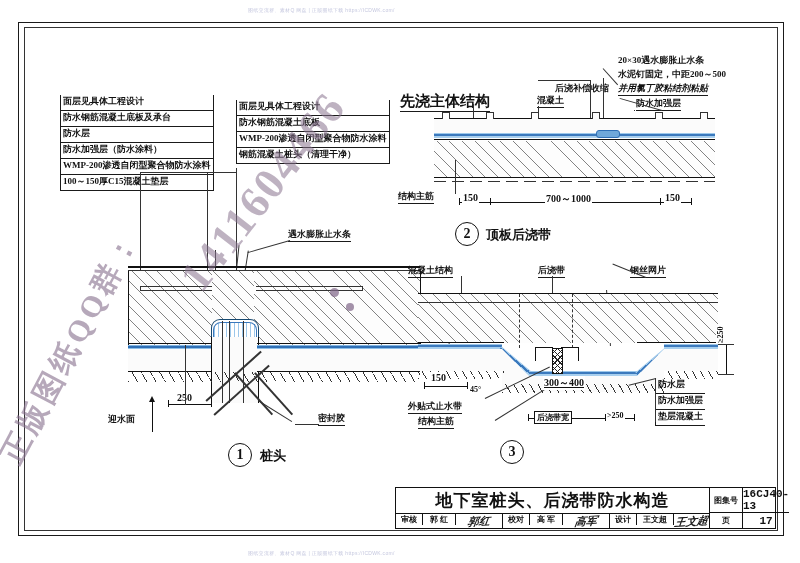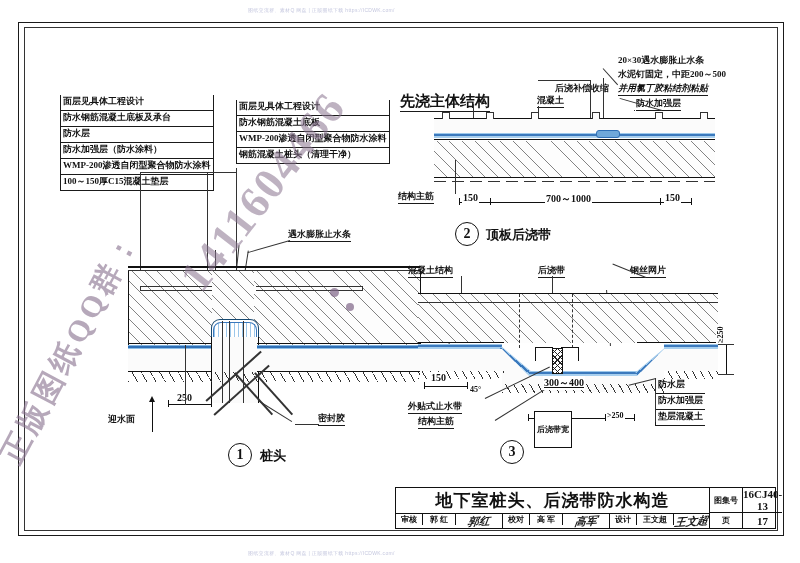--- a/index.html
+++ b/index.html
@@ -73,21 +73,21 @@
                border-right:1px solid #111;padding:0 1px;white-space:nowrap;color:#111;}
   .tb-sign div:last-child{border-right:none;}
   .sig{font-family:"DejaVu Serif",serif;font-style:italic;font-size:11px;
        transform:skewX(-12deg) rotate(-4deg);color:#1a1a1a;}
   .tb-right{flex:1;display:flex;flex-direction:column;}
   .tb-r-row{flex:1;display:flex;border-bottom:1.2px solid #111;}
   .tb-r-row:last-child{border-bottom:none;}
   .tb-r-key{flex:0 0 32px;display:flex;align-items:center;justify-content:center;
             font-size:8px;font-weight:700;border-right:1.2px solid #111;color:#111;}
   .tb-r-val{flex:1;display:flex;align-items:center;justify-content:center;
-            font-size:11px;font-weight:700;color:#111;font-family:Liberation Serif, serif;text-align:center;}
+            font-size:11px;font-weight:700;color:#111;font-family:Liberation Mono, monospace;}
 
   
   .wm-qq{position:absolute;color:#8a7490;opacity:.62;font-weight:700;white-space:nowrap;
          font-family:"Liberation Serif",serif;pointer-events:none;}
   .wm-num{position:absolute;color:#8a7490;opacity:.55;font-weight:700;white-space:nowrap;
           font-family:"Liberation Serif",serif;pointer-events:none;}
   .wm-dot{position:absolute;border-radius:50%;background:#7d6486;opacity:.7;}
 </style>
 </head>
 <body>
@@ -298,21 +298,21 @@
   <div class="lbl u" style="left:418px;top:415px;font-size:9px;">结构主筋</div>
   <div class="blk thin" style="left:485px;top:398px;width:72px;height:1px;transform:rotate(-26deg);transform-origin:left center;"></div>
   <div class="blk thin" style="left:495px;top:420px;width:64px;height:1px;transform:rotate(-32deg);transform-origin:left center;"></div>
 
   <div class="dimtxt" style="left:543px;top:376px;text-decoration:underline;">300～400</div>
   <div class="dim" style="left:528px;top:418px;width:78px;"></div>
   <div class="dimtick" style="left:528px;top:414px;"></div>
   <div class="dimtick" style="left:605px;top:414px;"></div>
   <div class="dimtick" style="left:634px;top:414px;"></div>
   <div class="dim" style="left:605px;top:418px;width:30px;"></div>
-  <div class="dimtxt" style="left:534px;top:411px;border:1px solid #111;padding:12px 2px;font-size:8px;">后浇带宽</div>
+  <div class="dimtxt" style="left:534px;top:411px;border:1px solid #111;padding:0 2px;font-size:8px;">后浇带宽</div>
   <div class="dimtxt" style="left:606px;top:411px;font-size:8px;">&gt;250</div>
 
   <div class="stack boxed" style="left:655px;top:378px;font-size:9px;border-right:none;">
     <div class="row" style="border-left:none;">防水层</div>
     <div class="row" style="border-left:none;">防水加强层</div>
     <div class="row" style="border-left:none;">垫层混凝土</div>
   </div>
   <div class="blk thin" style="left:655px;top:378px;width:1px;height:44px;"></div>
   <div class="blk thin" style="left:628px;top:378px;width:28px;height:1px;transform:rotate(-14deg);transform-origin:right center;"></div>
 

